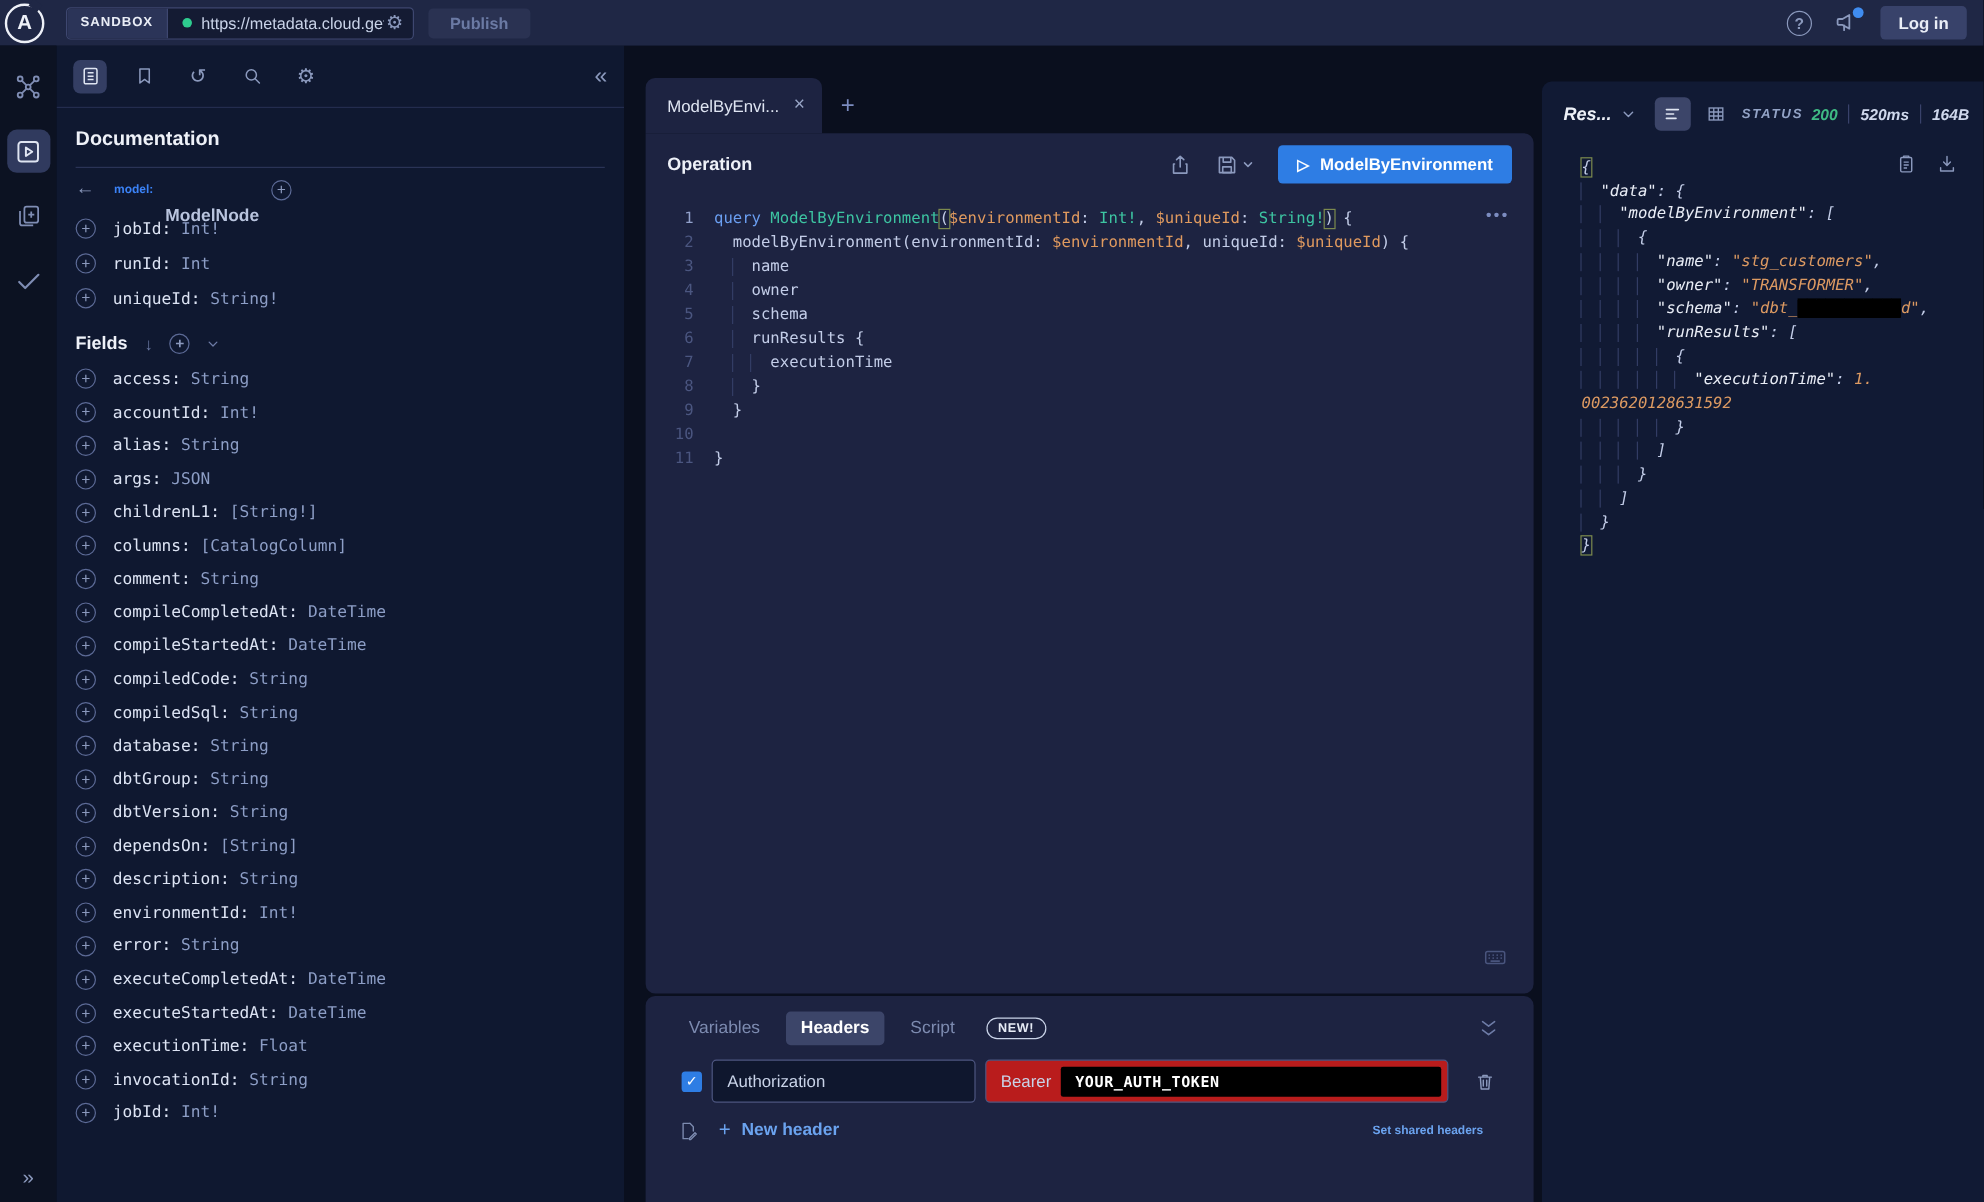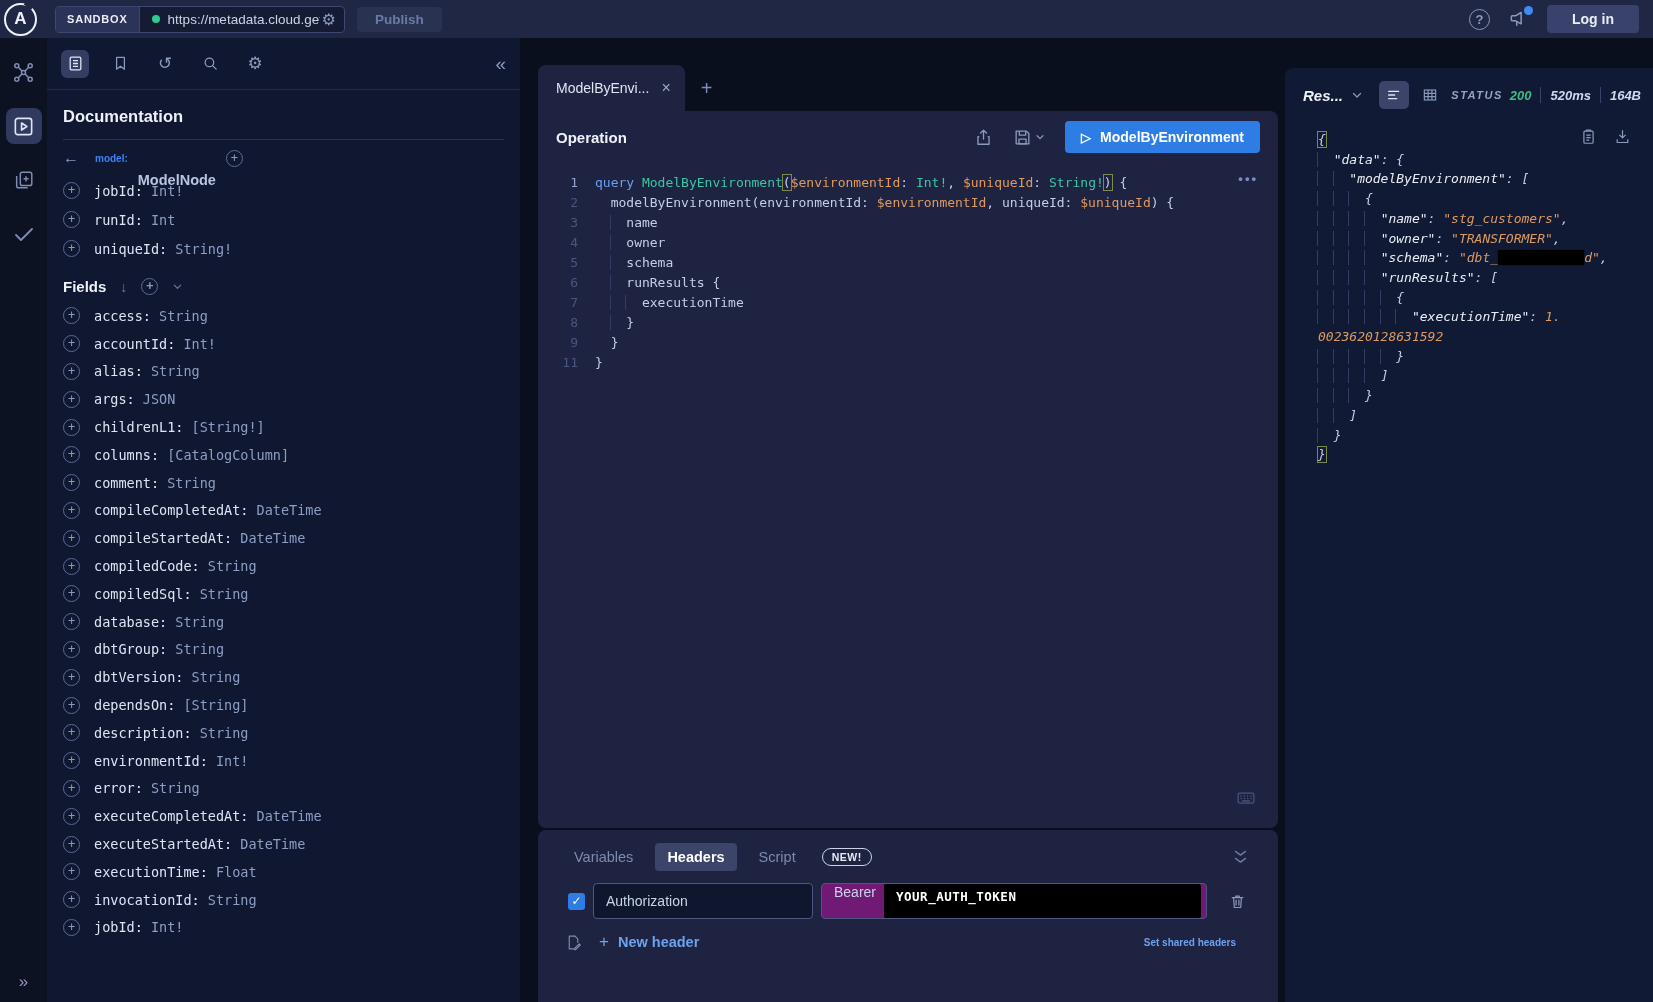--- a/index.html
+++ b/index.html
@@ -20,21 +20,21 @@
   .url { color:#c9d3e8; font-size:13.5px; width:152px; white-space:nowrap; overflow:hidden; }
   .gearbtn { color:#8b99bd; font-size:16px; padding:0 8px 0 2px; cursor:pointer; }
   .publish { margin-left:12px; background:#2a3252; color:#6b7aa4; border:none; border-radius:4px;
     font-size:13.5px; font-weight:bold; padding:5px 18px; }
   .tb-right { margin-left:auto; display:flex; align-items:center; gap:18px; padding-right:14px; }
   .help { width:21px; height:21px; border:1.6px solid #8b99bd; border-radius:50%; color:#8b99bd;
     font-size:13px; font-weight:bold; display:flex; align-items:center; justify-content:center; cursor:pointer; }
   .mega { position:relative; color:#8b99bd; cursor:pointer; display:flex; }
   .mega .ndot { position:absolute; top:-3px; right:-4px; width:9px; height:9px; border-radius:50%; background:#3f8cf0; }
   .login { background:#38426a; color:#e9edf6; border:none; border-radius:4px; font-size:14px;
-    font-weight:bold; padding:6px 25px; cursor:pointer; }
+    font-weight:bold; padding:6px 15px; cursor:pointer; }
 
   
   .app { display:flex; height:964px; }
   .rail { width:47px; background:#0c1222; display:flex; flex-direction:column; align-items:center;
     padding-top:16px; gap:18px; position:relative; flex:none; }
   .ritem { width:36px; height:36px; border-radius:8px; display:flex; align-items:center; justify-content:center;
     color:#7f8db4; cursor:pointer; }
   .ritem.sel { background:#303a5e; color:#dfe5f2; }
   .rail .expand { position:absolute; bottom:10px; left:0; width:100%; text-align:center;
     color:#8b99bd; font-size:17px; cursor:pointer; }
@@ -100,22 +100,22 @@
   .btab { color:#7d8bb0; font-size:14.5px; padding:6px 12px; border-radius:4px; cursor:pointer; }
   .btab.sel { background:#3c4569; color:#fff; font-weight:bold; }
   .newbadge { border:1.5px solid #c9d3e8; border-radius:9px; color:#e6ebf5; font-size:10.5px;
     font-weight:bold; letter-spacing:.5px; padding:2px 9px; margin-left:4px; }
   .collapse2 { position:absolute; top:20px; right:30px; color:#6d7ba6; cursor:pointer; display:flex; flex-direction:column; }
   .hrow { display:flex; align-items:center; margin-top:12px; padding:0 32px 0 30px; gap:8px; }
   .cbx { width:17px; height:17px; border-radius:3px; background:#2e7de4; color:#fff; font-size:12px;
     display:flex; align-items:center; justify-content:center; cursor:pointer; flex:none; }
   .hkey { width:220px; height:36px; background:#0f172e; border:1px solid #4d5680; border-radius:4px;
     color:#c9d3e8; font-size:14px; padding:0 12px; font-family:inherit; }
-  .hval { flex:1; height:36px; background:#701a75; border:1px solid #4d5680; border-radius:4px;
-    display:flex; padding:0 5px 0 12px; gap:8px; cursor:text; }
+  .hval { flex:1; height:36px; background:#b91c1c; border:1px solid #4d5680; border-radius:4px;
+    display:flex; align-items:center; padding:0 5px 0 12px; gap:8px; cursor:text; }
   .hval .pre { color:#c9d3e8; font-size:14px; flex:none; }
   .token { background:#000; color:#fff; font-family:"DejaVu Sans Mono",monospace; font-weight:bold;
     font-size:12.5px; letter-spacing:.5px; padding:5px 12px; border-radius:2px; flex:1; }
   .trash { color:#8b99bd; margin-left:14px; cursor:pointer; display:flex; flex:none; }
   .brow { display:flex; align-items:center; margin-top:13px; padding:0 42px 0 27px; }
   .brow .scripticon { color:#7d8bb0; display:flex; cursor:pointer; }
   .addhdr { display:flex; align-items:center; gap:9px; margin-left:17px; color:#6ba3ef;
     font-size:14.5px; font-weight:bold; cursor:pointer; }
   .addhdr .pl2 { font-size:17px; font-weight:normal; }
   .sharedhdr { margin-left:auto; color:#6ba3ef; font-size:10px; font-weight:bold; cursor:pointer; }
@@ -420,20 +420,21 @@
         <div id="code-lines">
             <div class="cl"><span class="ln on">1</span><span class="ct"><span class="t-kw">query </span><span class="t-op">ModelByEnvironment</span><span class="t-brkt">(</span><span class="t-var">$environmentId</span><span class="t-pl">: </span><span class="t-ty">Int!</span><span class="t-pl">, </span><span class="t-var">$uniqueId</span><span class="t-pl">: </span><span class="t-ty">String!</span><span class="t-brkt">)</span><span class="t-pl"> {</span></span></div>
             <div class="cl"><span class="ln">2</span><span class="ct"><span class="sp">  </span><span class="t-pl">modelByEnvironment(environmentId: </span><span class="t-var">$environmentId</span><span class="t-pl">, uniqueId: </span><span class="t-var">$uniqueId</span><span class="t-pl">) {</span></span></div>
             <div class="cl"><span class="ln">3</span><span class="ct"><span class="sp">  </span><span class="g">  </span><span class="t-pl">name</span></span></div>
             <div class="cl"><span class="ln">4</span><span class="ct"><span class="sp">  </span><span class="g">  </span><span class="t-pl">owner</span></span></div>
             <div class="cl"><span class="ln">5</span><span class="ct"><span class="sp">  </span><span class="g">  </span><span class="t-pl">schema</span></span></div>
             <div class="cl"><span class="ln">6</span><span class="ct"><span class="sp">  </span><span class="g">  </span><span class="t-pl">runResults {</span></span></div>
             <div class="cl"><span class="ln">7</span><span class="ct"><span class="sp">  </span><span class="g">  </span><span class="g">  </span><span class="t-pl">executionTime</span></span></div>
             <div class="cl"><span class="ln">8</span><span class="ct"><span class="sp">  </span><span class="g">  </span><span class="t-pl">}</span></span></div>
             <div class="cl"><span class="ln">9</span><span class="ct"><span class="sp">  </span><span class="t-pl">}</span></span></div>
+            <div class="cl"><span class="ln">10</span><span class="ct"></span></div>
             <div class="cl"><span class="ln">11</span><span class="ct"><span class="t-pl">}</span></span></div>
           </div>
       </div>
       <span class="opmenu">•••</span>
       <span class="kbd">
         <svg width="20" height="20" viewBox="0 0 24 24" fill="none" stroke="currentColor" stroke-width="1.5">
             <rect x="2.5" y="6" width="19" height="12" rx="2"></rect>
             <path d="M6 9.5h.01M10 9.5h.01M14 9.5h.01M18 9.5h.01M6 12.5h.01M10 12.5h.01M14 12.5h.01M18 12.5h.01M8 15.5h8" stroke-linecap="round" stroke-width="1.7"></path>
           </svg>
       </span>

